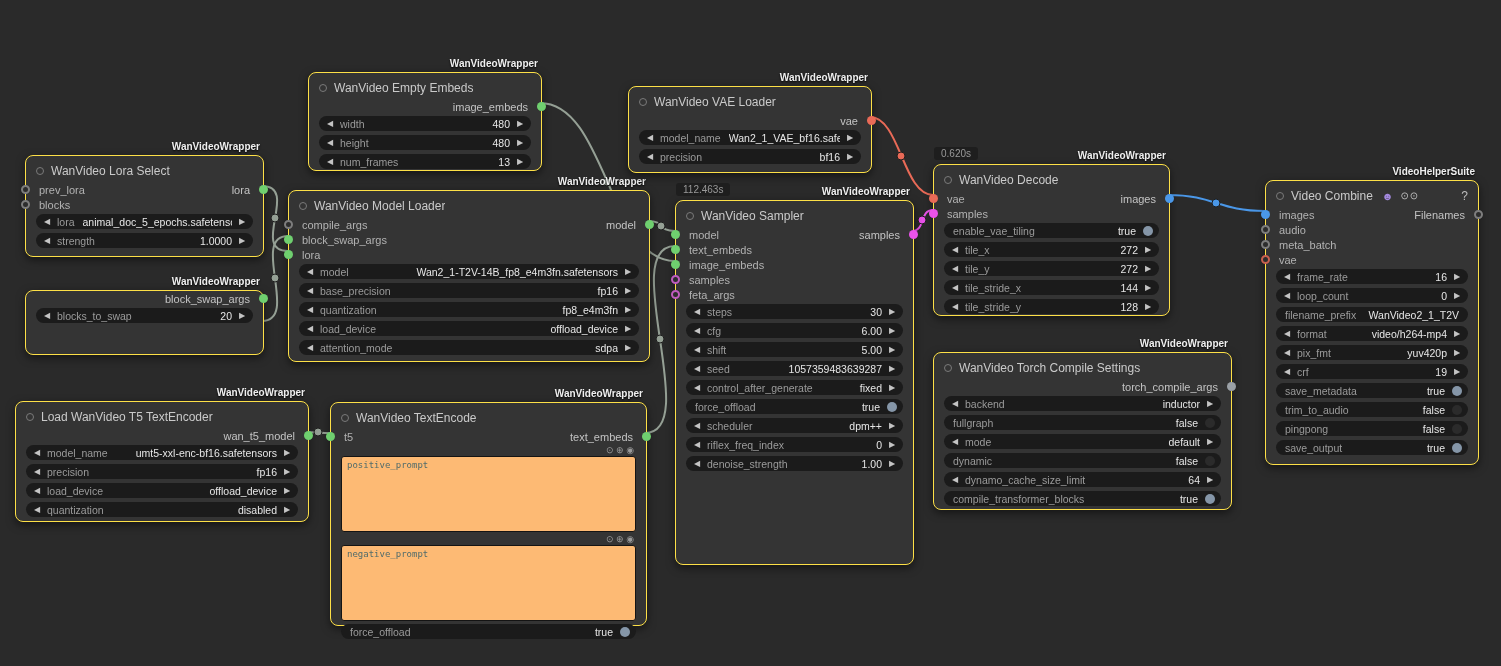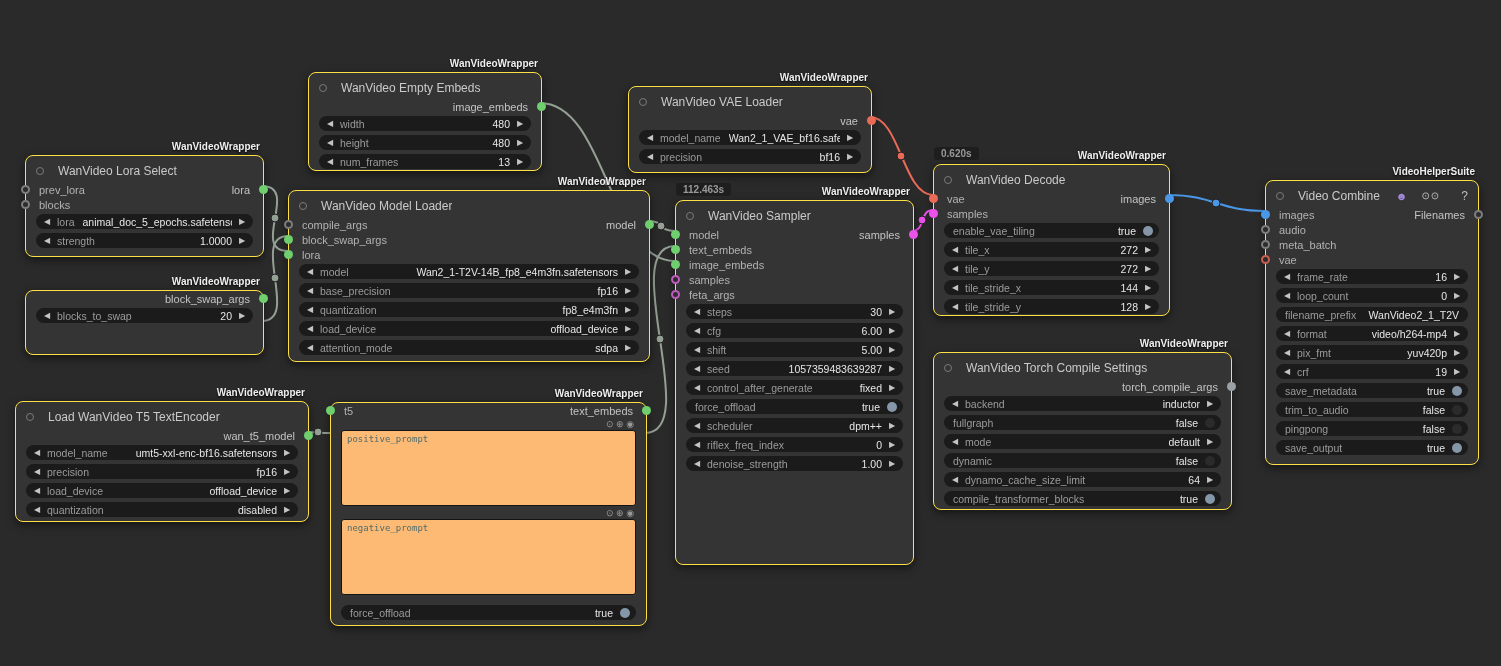--- a/index.html
+++ b/index.html
@@ -4,22 +4,22 @@
 <style>
   html,body{margin:0;padding:0;background:#222;}
   .canvas{position:relative;width:1501px;height:666px;background:#2a2a2a;overflow:hidden;
           font-family:"Liberation Sans",sans-serif;}
   svg.wires{position:absolute;left:0;top:0;width:1501px;height:666px;}
   .node{position:absolute;background:#343434;border:1px solid #fde047;border-radius:8px;
         box-shadow:0 3px 9px rgba(0,0,0,.5);display:flex;flex-direction:column;}
   .badge{position:absolute;top:-15px;right:3px;font-size:10px;font-weight:bold;color:#efefef;
          text-shadow:0 1px 2px #000;white-space:nowrap;}
   .timing{position:absolute;top:-18px;left:0;font-size:10px;color:#999;background:rgba(28,28,28,.85);
-          padding:1px 7px;border-radius:3px;font-weight:bold;}
-  .title{height:23px;display:flex;align-items:center;gap:14px;padding:3px 10px 0;font-size:12px;
+          padding:1px 7px;border-radius:3px;}
+  .title{height:23px;display:flex;align-items:center;gap:7px;padding:3px 10px 0;font-size:12px;
          color:#cacaca;white-space:nowrap;overflow:hidden;flex:0 0 auto;}
   .cdot{width:8px;height:8px;border-radius:50%;border:1.5px solid #7a7a7a;flex:0 0 auto;box-sizing:border-box;}
   .ttl{overflow:hidden;text-overflow:ellipsis;}
   .prow{position:relative;height:15px;display:flex;align-items:center;padding:0 13px;font-size:11px;
         color:#b2b2b2;flex:0 0 auto;}
   .plabel{white-space:nowrap;}
   .plabel.out{margin-left:auto;color:#c3c3c3;}
   .pdot{position:absolute;width:9px;height:9px;border-radius:50%;top:3px;box-sizing:border-box;}
   .pdot.in{left:-5px;} .pdot.out{right:-5px;}
   .c-green{background:#6fcf6f;} .c-red{background:#e96a57;} .c-pink{background:#ea52ea;}
@@ -227,20 +227,24 @@
     <div class="widget">
       <span class="wa l"></span>
       <span class="wl">attention_mode</span>
       <span class="wv">sdpa</span>
       <span class="wa r"></span>
     </div>
   </div>
 
   <div class="node" style="left:330px;top:402px;width:315px;height:222px">
     <div class="badge">WanVideoWrapper</div>
+    <div class="title">
+      <span class="cdot"></span>
+      <span class="ttl">WanVideo TextEncode</span>
+    </div>
     <div class="prow">
       <span class="pdot in c-green"></span>
       <span class="plabel">t5</span>
       <span class="plabel out">text_embeds</span>
       <span class="pdot out c-green"></span>
     </div>
     <div class="iconrow">
       <span>⊙ ⊕ ◉</span>
     </div>
     <div class="prompt">positive_prompt</div>

